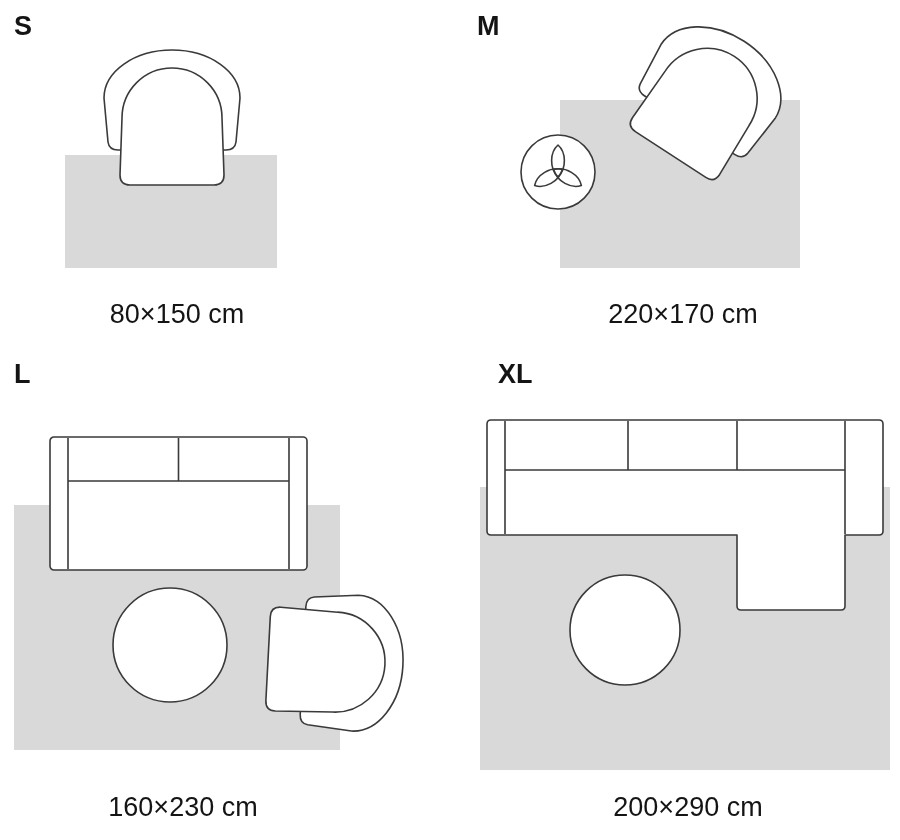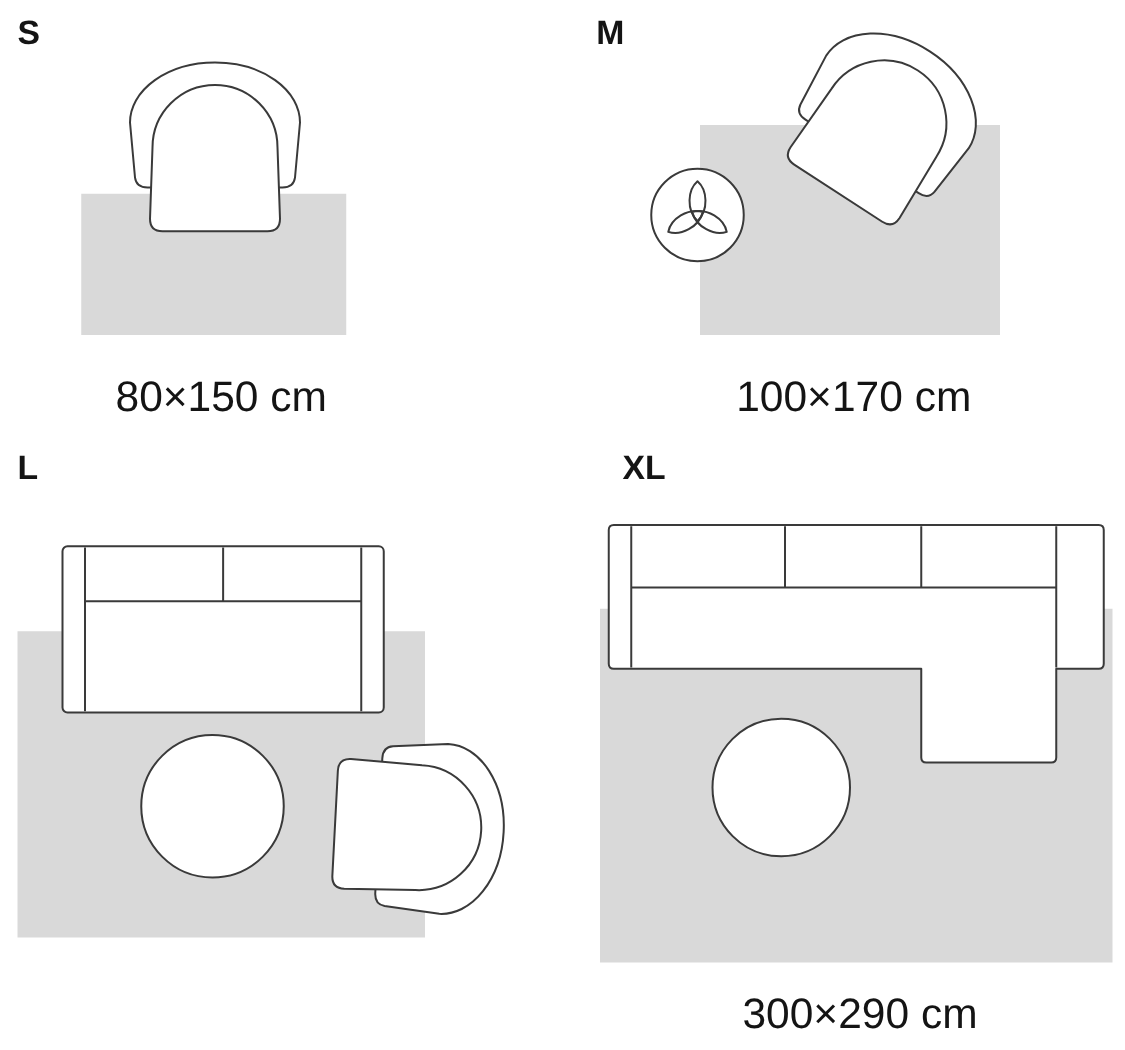--- a/index.html
+++ b/index.html
@@ -20,21 +20,21 @@
     position: absolute;
     font-size: 27px;
     font-weight: 700;
     color: var(--text, #111111);
     line-height: 1.1;
   }
   .caption {
     position: absolute;
     width: 300px;
     text-align: center;
-    font-size: 34px;
+    font-size: 27px;
     font-weight: 400;
     color: var(--text, #111111);
     line-height: 1.1;
   }
   .quad-svg { position: absolute; }
   .rug { fill: var(--rug-fill, #d9d9d9); }
   .furn {
     fill: #ffffff;
     stroke: var(--outline, #3a3a3a);
     stroke-width: 1.6;
@@ -88,35 +88,36 @@
   <div class="caption" style="left:27px; top:300px">80×150 cm</div>
 
   <div class="size-label" style="left:477px; top:12px">M</div>
 
   <svg class="quad-svg" style="left:450px; top:0" width="450" height="345" viewBox="450 0 450 345">
     <rect class="rug" x="560" y="100" width="240" height="168"></rect>
     <use href="#chair" transform="translate(706,100) rotate(33)"></use>
     <use href="#plant" transform="translate(558,172)"></use>
   </svg>
 
-  <div class="caption" style="left:533px; top:300px">100×170 cm</div>
+  <div class="caption" style="left:533px; top:300px">220×170 cm</div>
 
   <div class="size-label" style="left:14px; top:360px">L</div>
 
   <svg class="quad-svg" style="left:0; top:345px" width="450" height="495" viewBox="0 345 450 495">
     <rect class="rug" x="14" y="505" width="326" height="245"></rect>
     <use href="#sofa" transform="translate(50,437)"></use>
     <circle class="furn" cx="170" cy="645" r="57"></circle>
     <use href="#chair" transform="translate(333,662) rotate(93)"></use>
   </svg>
 
+  <div class="caption" style="left:33px; top:793px">160×230 cm</div>
 
   <div class="size-label" style="left:498px; top:360px">XL</div>
 
   <svg class="quad-svg" style="left:450px; top:345px" width="450" height="495" viewBox="450 345 450 495">
     <rect class="rug" x="480" y="487" width="410" height="283"></rect>
     <use href="#sectional" transform="translate(487,420)"></use>
     <circle class="furn" cx="625" cy="630" r="55"></circle>
   </svg>
 
-  <div class="caption" style="left:538px; top:793px">300×290 cm</div>
+  <div class="caption" style="left:538px; top:793px">200×290 cm</div>
 
 </div>
 
 </body></html>

